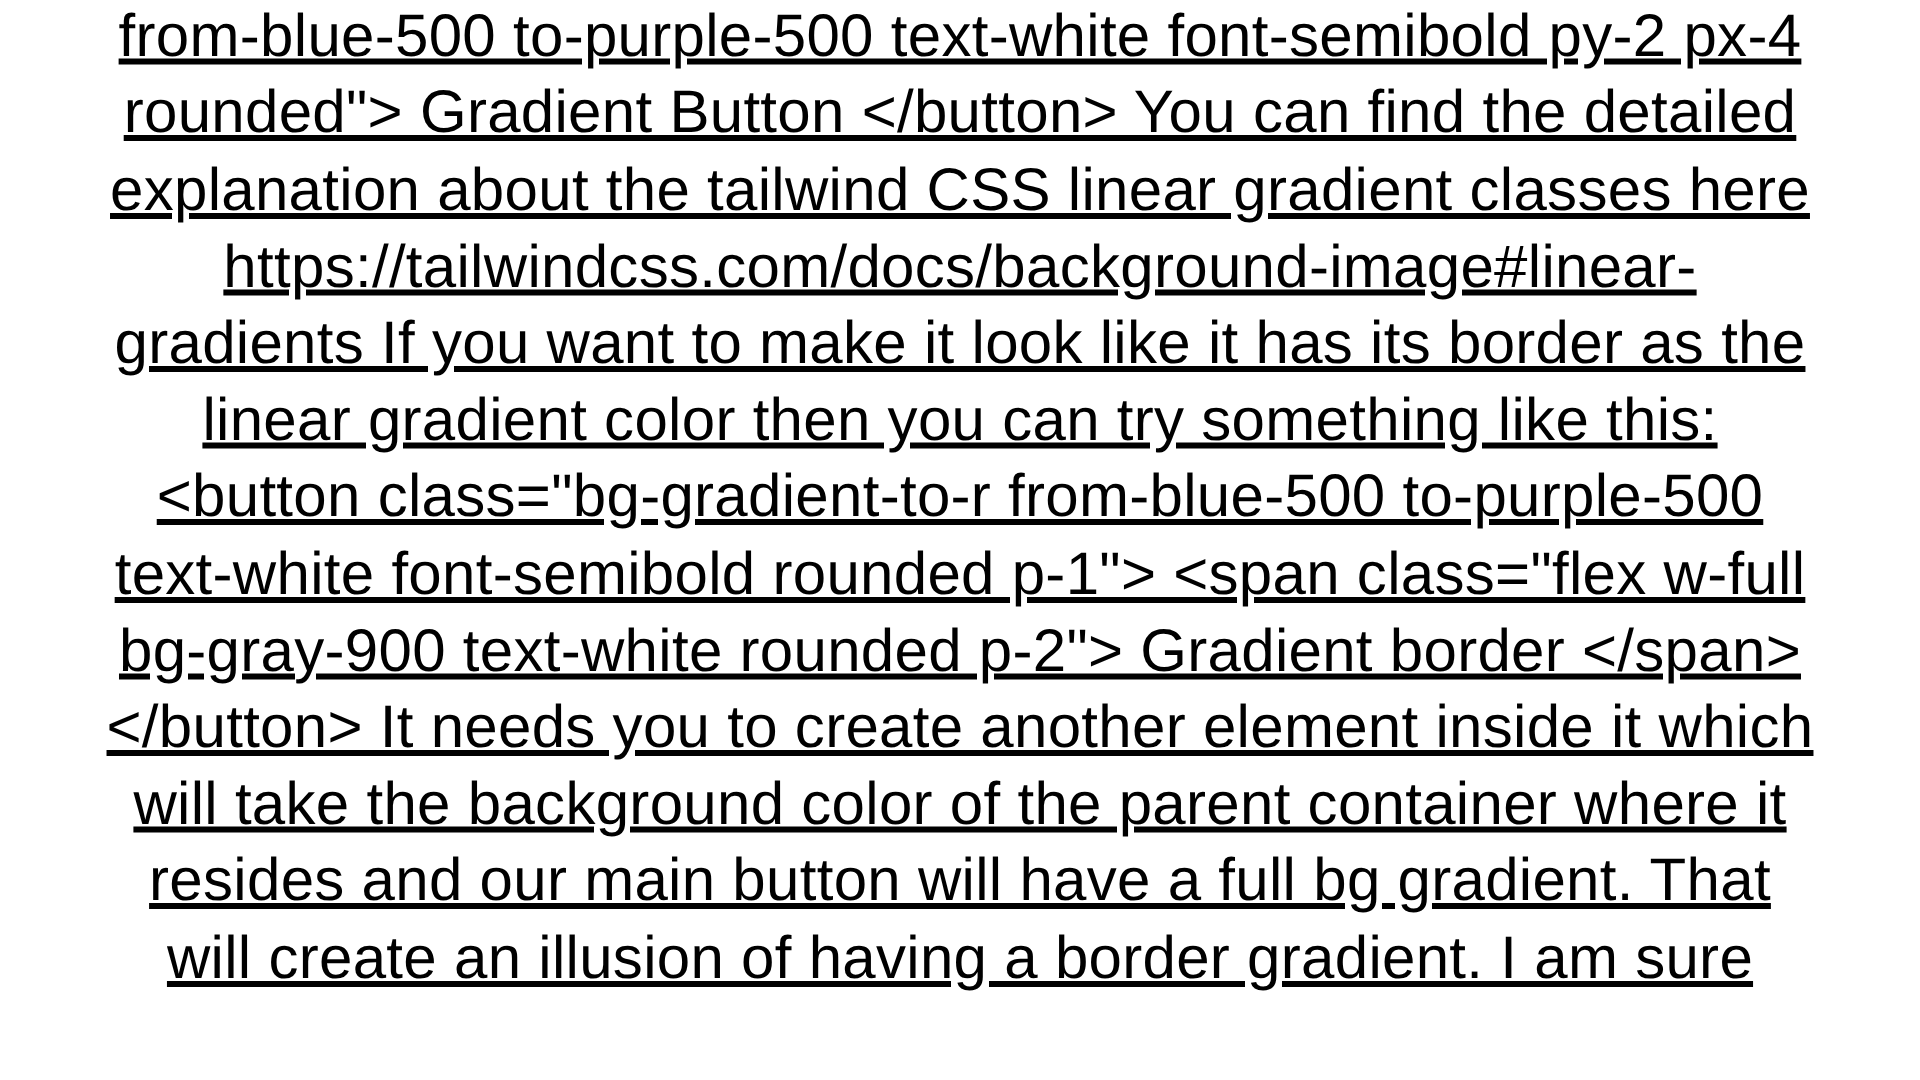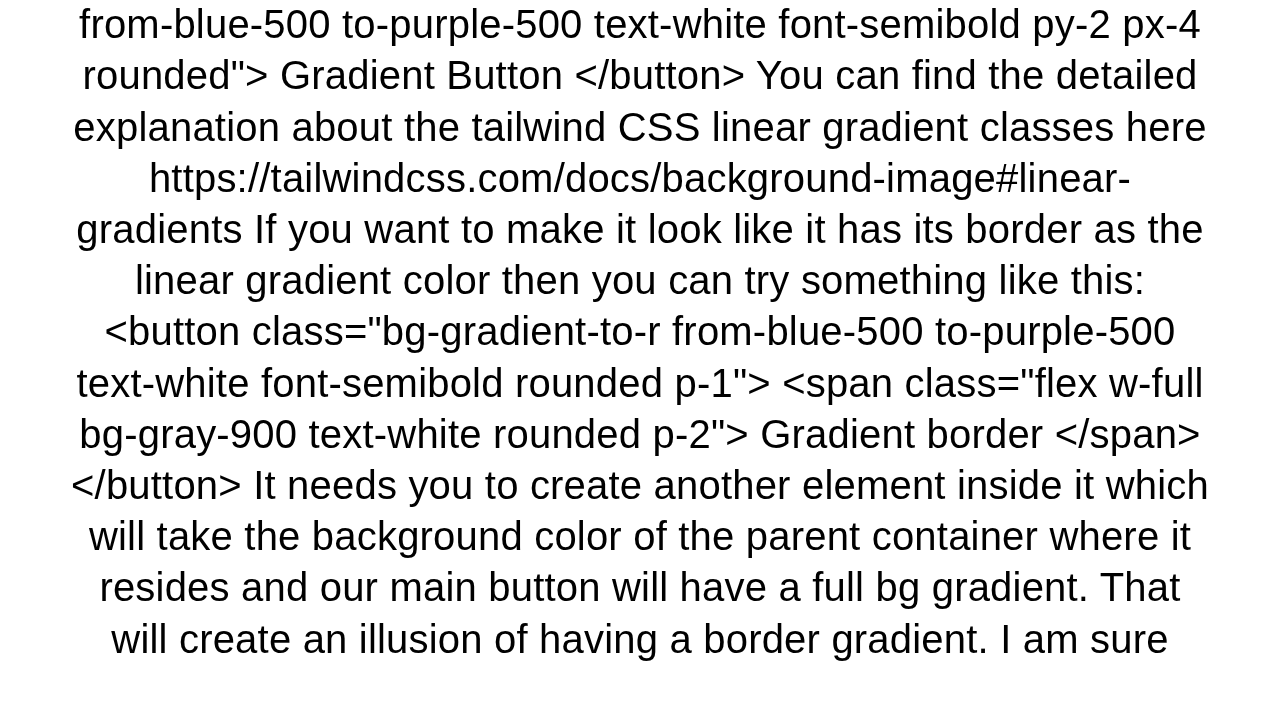--- a/index.html
+++ b/index.html
@@ -22,20 +22,21 @@
     text-align: center;
     letter-spacing: 0.2px;
     display: flex;
     align-items: center;
     justify-content: center;
   }
   .content p {
     margin: 16px;
     
     transform: translateY(-28px);
+    text-decoration: underline;
   }
 </style>
 </head>
 <body>
 
 <div class="content">
   <p>from-blue-500 to-purple-500 text-white font-semibold py-2 px-4 rounded"&gt;       Gradient Button     &lt;/button&gt;  You can find the detailed explanation about the tailwind CSS linear gradient classes here https://tailwindcss.com/docs/background-image#linear-gradients If you want to make it look like it has its border as the linear gradient color then you can try something like this: &lt;button class="bg-gradient-to-r from-blue-500 to-purple-500 text-white font-semibold rounded p-1"&gt;   &lt;span class="flex w-full bg-gray-900 text-white rounded p-2"&gt;     Gradient border       &lt;/span&gt; &lt;/button&gt;  It needs you to create another element inside it which will take the background color of the parent container where it resides and our main button will have a full bg gradient. That will create an illusion of having a border gradient. I am sure</p>
 </div>
 
 </body></html>

